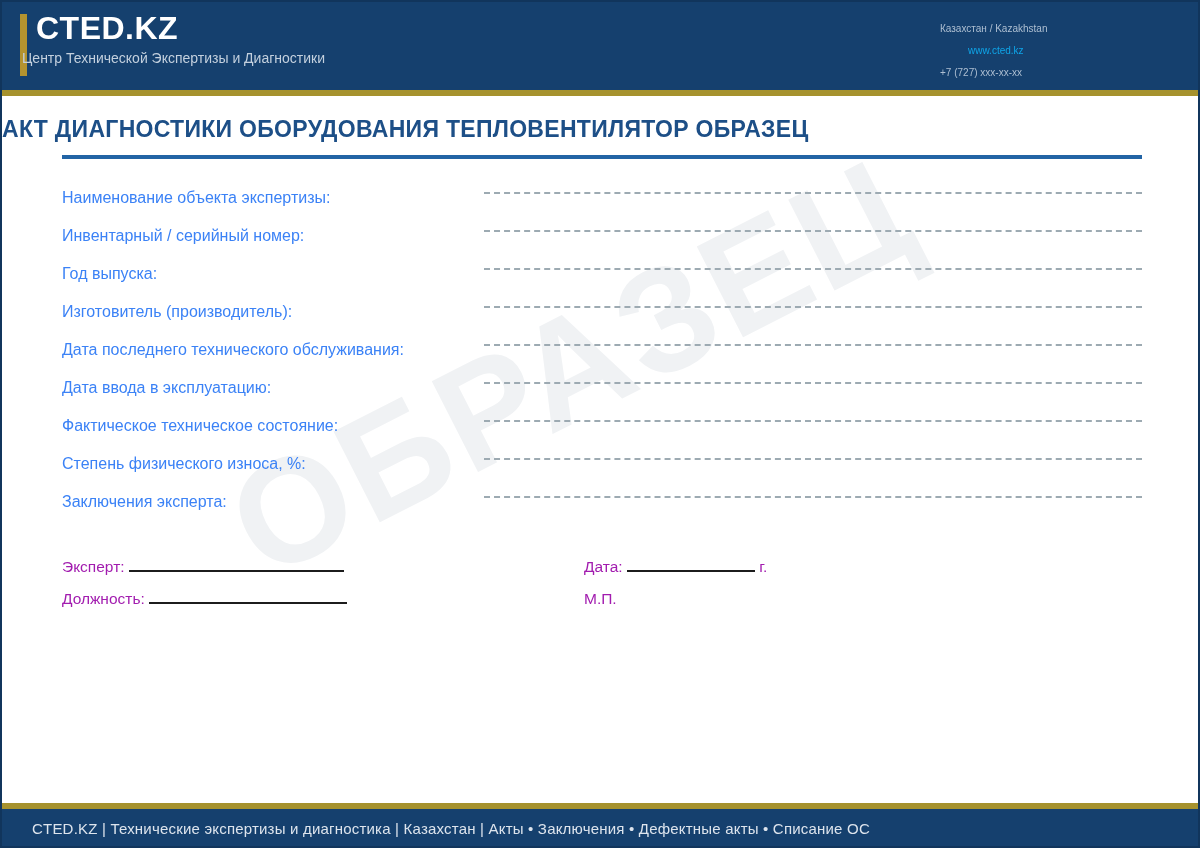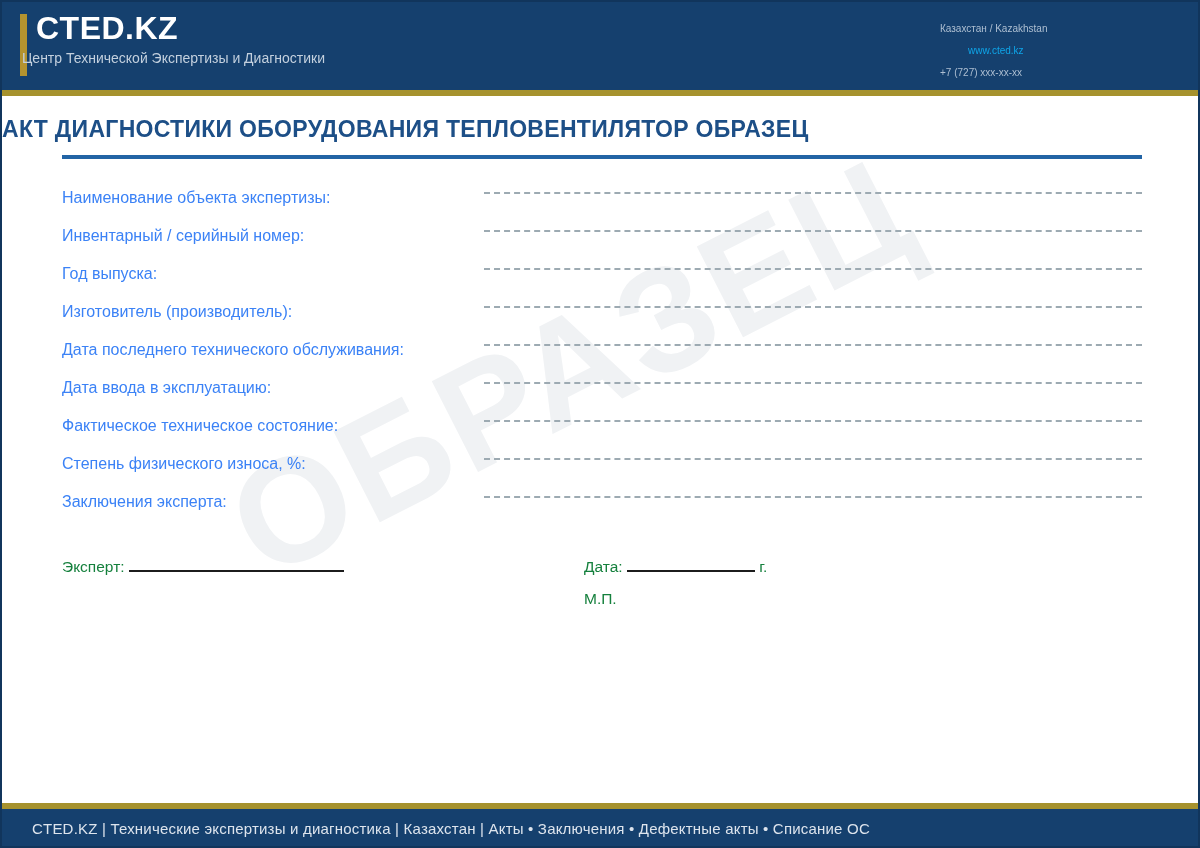--- a/index.html
+++ b/index.html
@@ -61,21 +61,21 @@
     color:#3b82f6; font-size:16px;
   }
   .field-line {
     position:absolute; left:422px; right:0; top:16px; height:0;
     border-top:2px dashed #9daab2;
   }
 
   
   .signature {
     position:absolute; top:556px; left:60px; width:1080px; z-index:1;
-    color:#15803d; font-size:15.5px;
+    color:#a21caf; font-size:15.5px;
   }
   .sig-row { position:relative; height:32px; }
   .sig-left { position:absolute; left:0; top:0; }
   .sig-right { position:absolute; left:522px; top:0; }
   .sigline {
     display:inline-block; height:13px;
     border-bottom:2px solid #1c1c1c; vertical-align:baseline;
   }
   .sigline.w-expert { width:215px; }
   .sigline.w-position { width:198px; }
@@ -171,20 +171,24 @@
         <span>Эксперт:</span>
         <span class="sigline w-expert"></span>
       </span>
       <span class="sig-right">
         <span>Дата:</span>
         <span class="sigline w-date"></span>
         <span>г.</span>
       </span>
     </div>
     <div class="sig-row">
+      <span class="sig-left">
+        <span>Должность:</span>
+        <span class="sigline w-position"></span>
+      </span>
       <span class="sig-right">
         <span>М.П.</span>
       </span>
     </div>
   </div>
 
   <div class="gold-rule-bottom"></div>
   <div class="footer">
     <div class="footer-text">CTED.KZ  |  Технические экспертизы и диагностика  |  Казахстан  |  Акты • Заключения • Дефектные акты • Списание ОС</div>
   </div>

